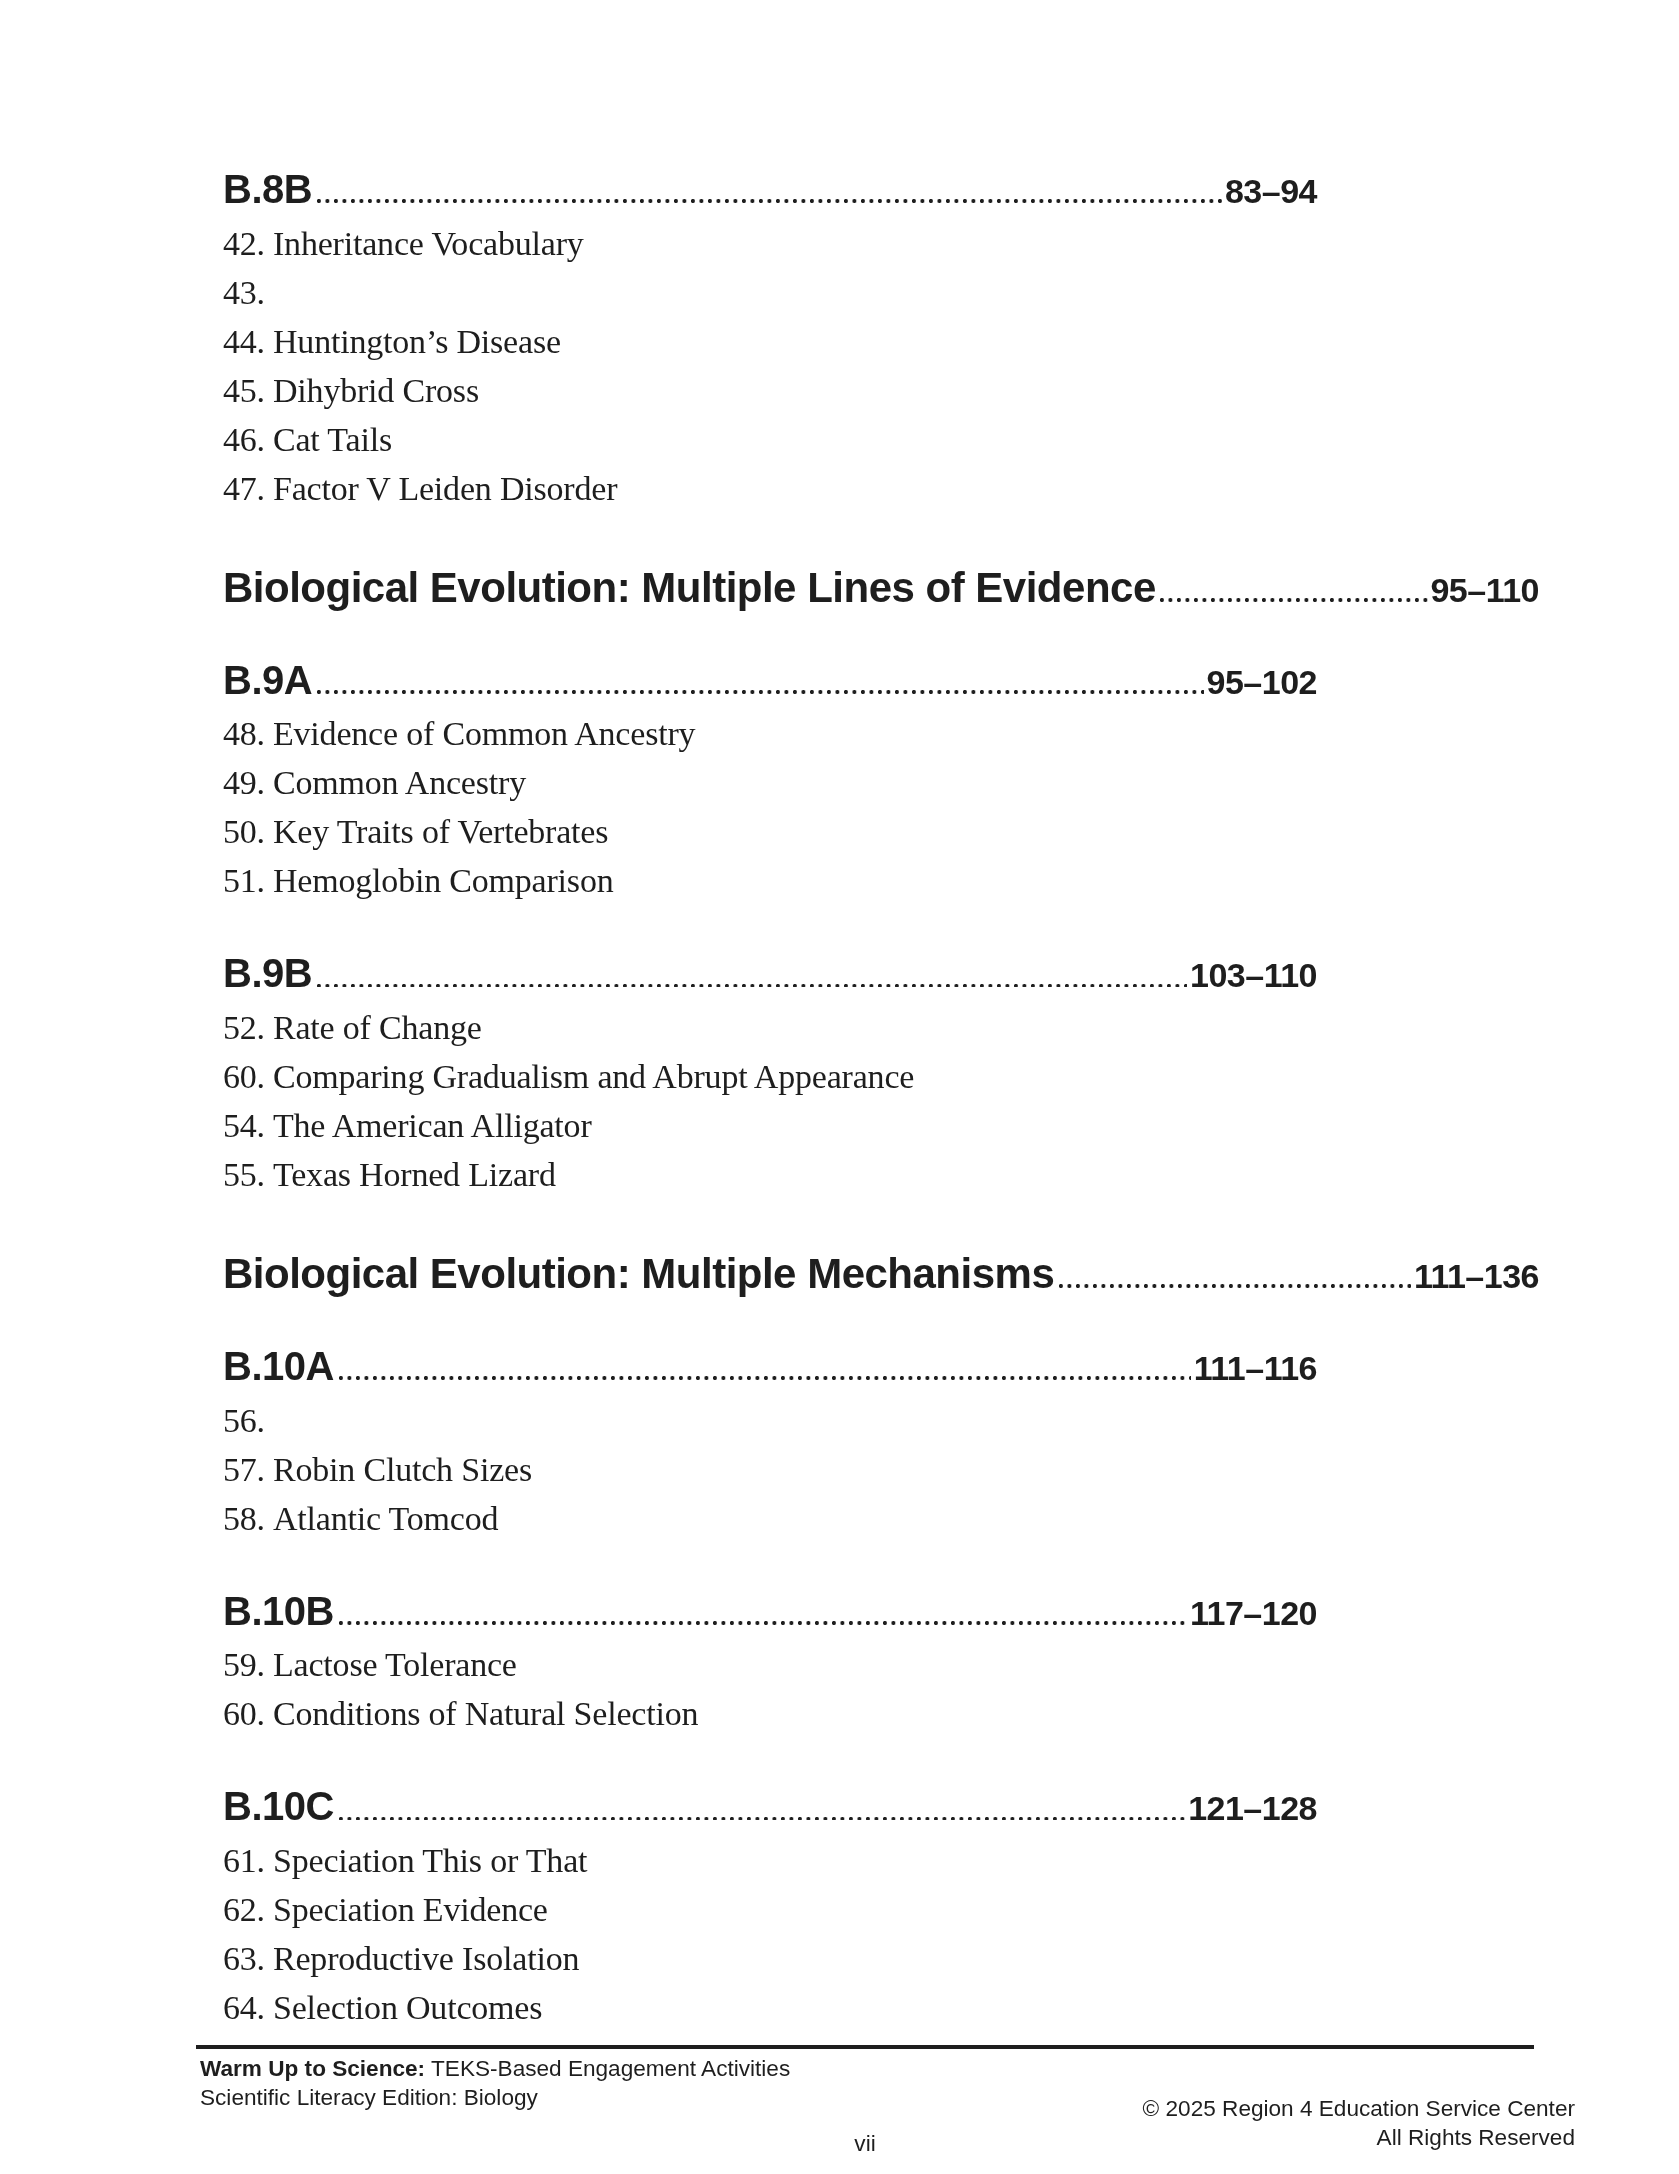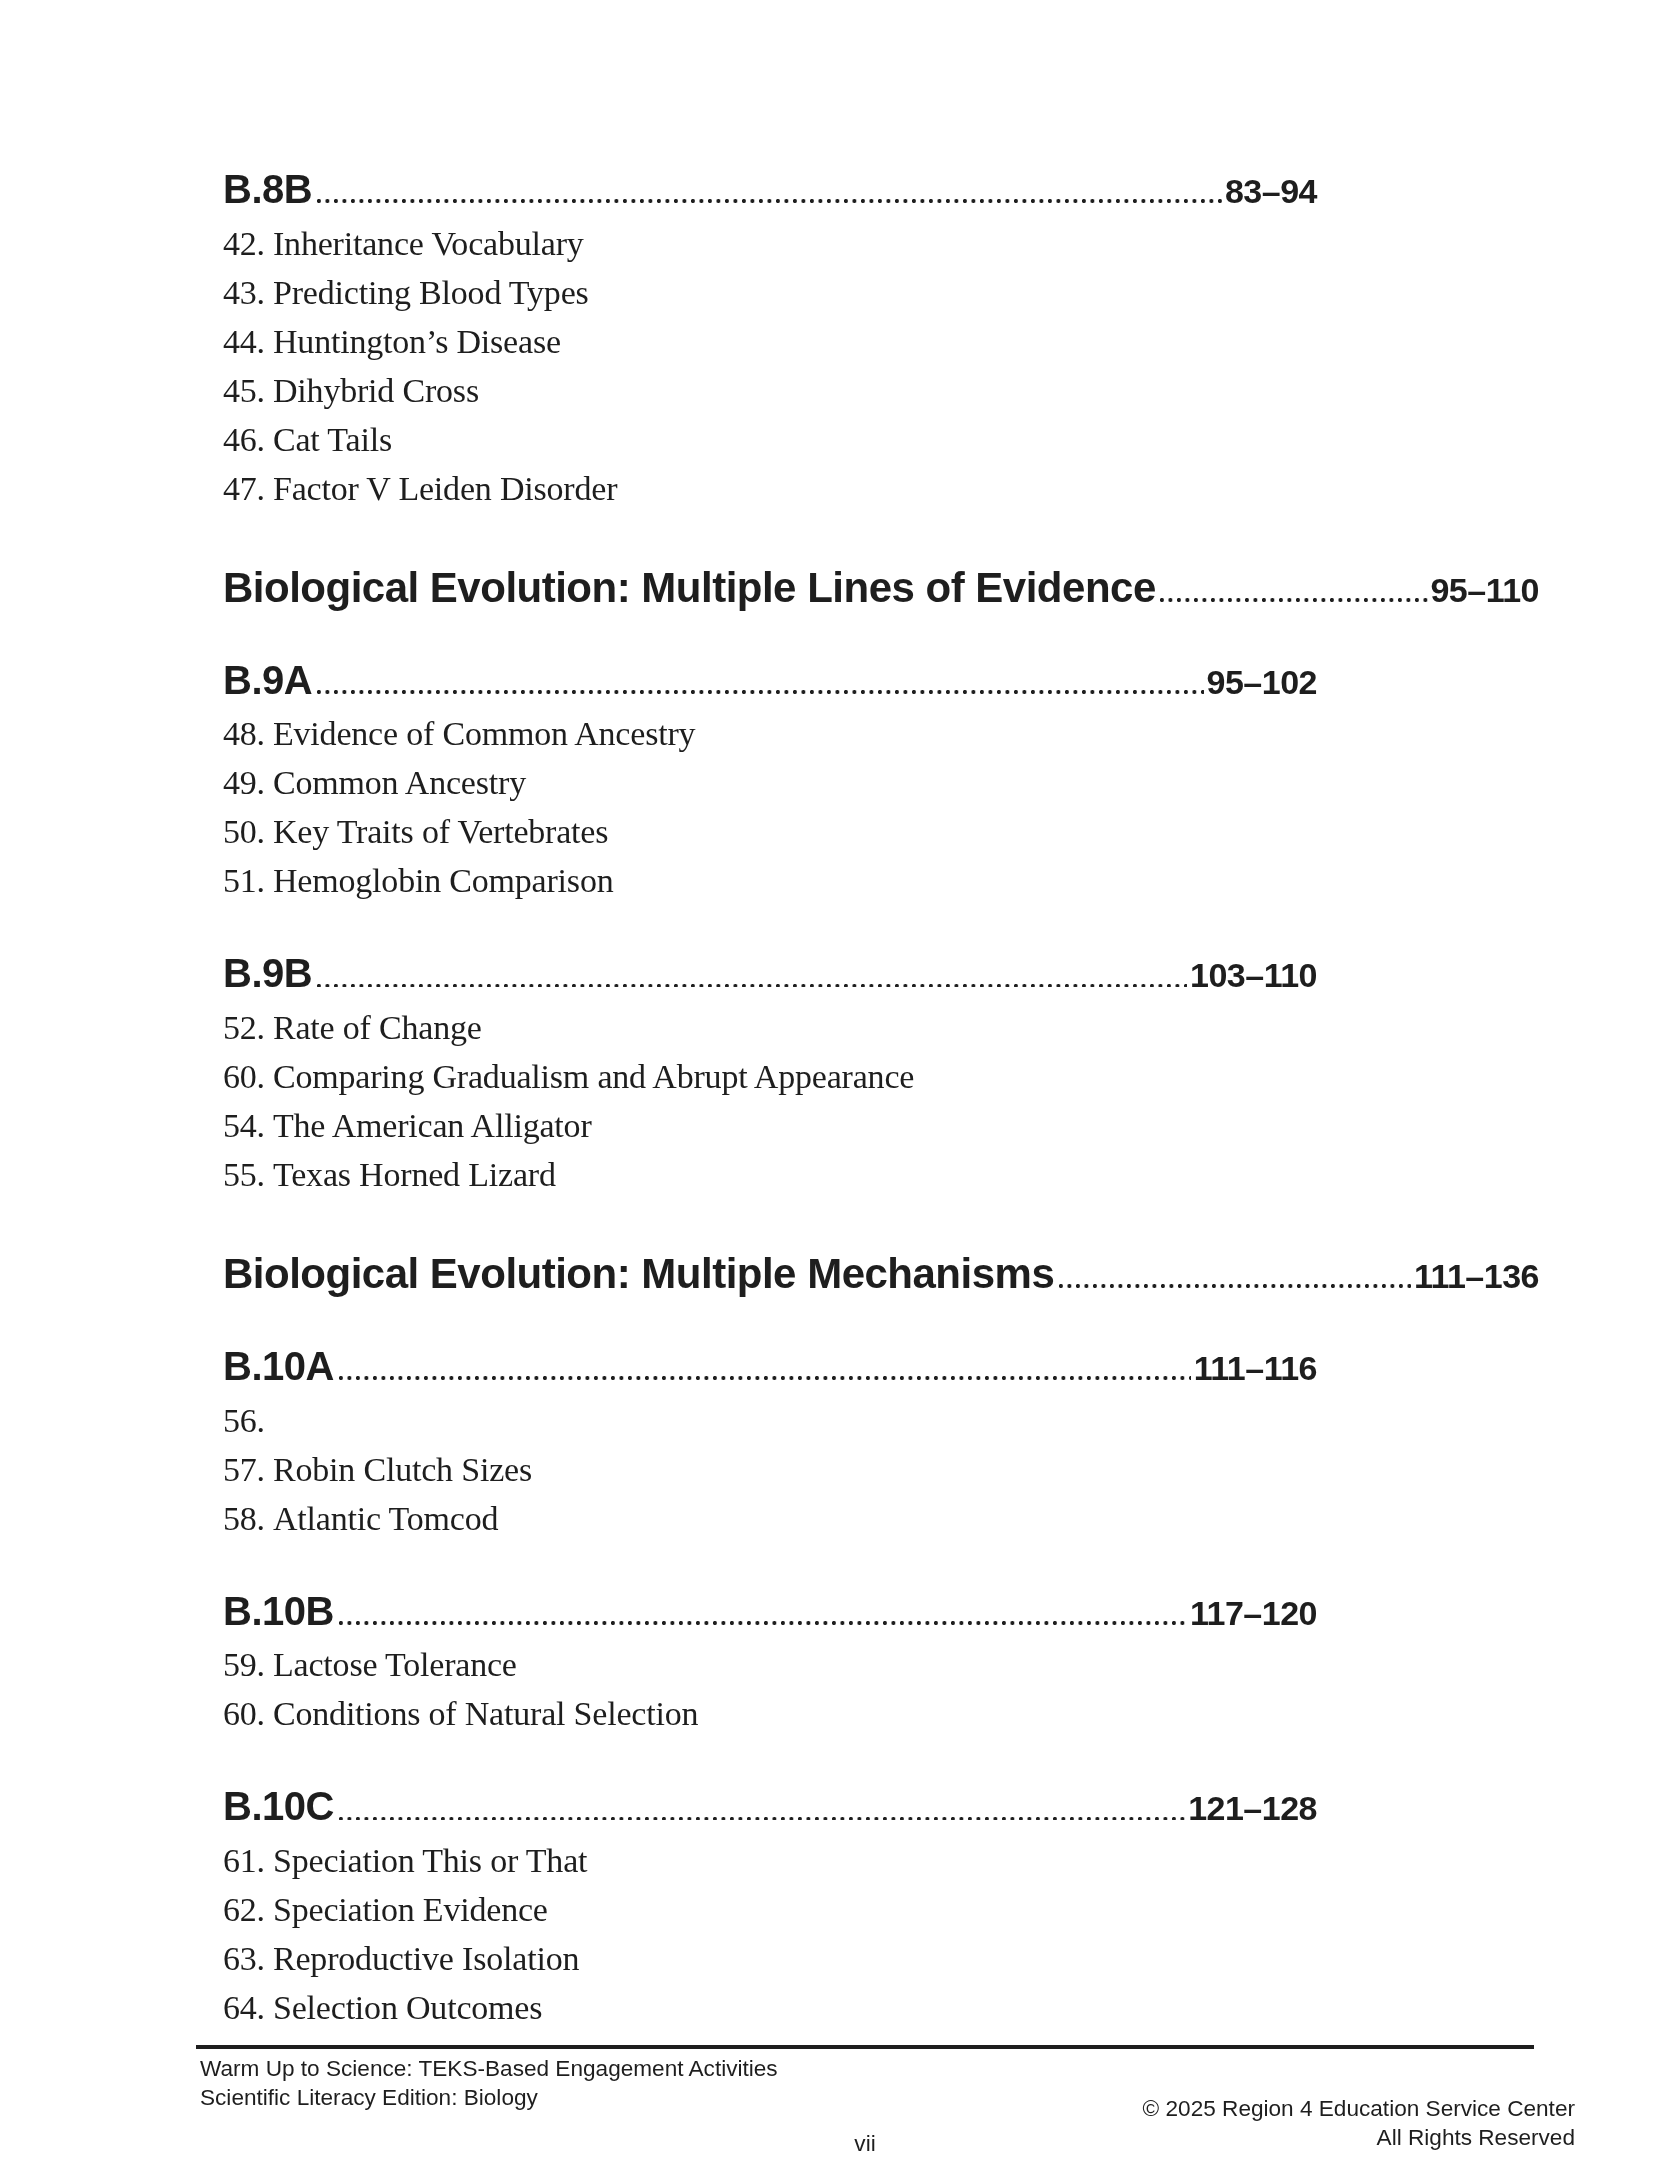--- a/index.html
+++ b/index.html
@@ -22,42 +22,41 @@
   .pg{font-weight:700;font-size:34px;letter-spacing:-0.5px;white-space:nowrap;}
   .leader{
     flex:1;height:3.8px;margin:0 2.8px 0 4.7px;
     background-image:radial-gradient(circle at 1.9px 1.9px,#1e1e1e 1.8px,transparent 2.2px);
     background-size:8.5px 3.8px;background-repeat:repeat-x;background-position:left bottom;
   }
   .item{display:flex;height:49px;line-height:49px;font-size:34px;letter-spacing:-0.2px;font-family:Liberation Serif, serif;}
   .item .num{width:50px;flex:0 0 50px;}
   .rule{position:absolute;left:196px;top:2045px;width:1338px;height:3.8px;background:#1e1e1e;}
   .f-left{position:absolute;left:200px;top:2054px;font-size:22.6px;line-height:29px;}
-  .f-left .b{font-weight:400;}
+  .f-left .b{font-weight:700;}
   .f-right{position:absolute;right:146px;top:2054px;font-size:22.6px;line-height:29px;text-align:right;margin-top:40px;}
   .pnum{position:absolute;left:196px;top:2129px;width:1338px;text-align:center;font-size:22.6px;line-height:29px;}
 </style>
 </head>
 <body>
 
 <div class="page">
   <div class="toc">
 
     <div class="line teks first">
       <span class="label">B.8B</span>
       <span class="leader"></span>
       <span class="pg">83–94</span>
     </div>
     <div class="item">
         <span class="num">42.</span>
         <span class="t">Inheritance Vocabulary</span>
       </div>
     <div class="item">
         <span class="num">43.</span>
-        <span class="t">Predicting Blood Types</span>
       </div>
     <div class="item">
         <span class="num">44.</span>
         <span class="t">Huntington’s Disease</span>
       </div>
     <div class="item">
         <span class="num">45.</span>
         <span class="t">Dihybrid Cross</span>
       </div>
     <div class="item">

